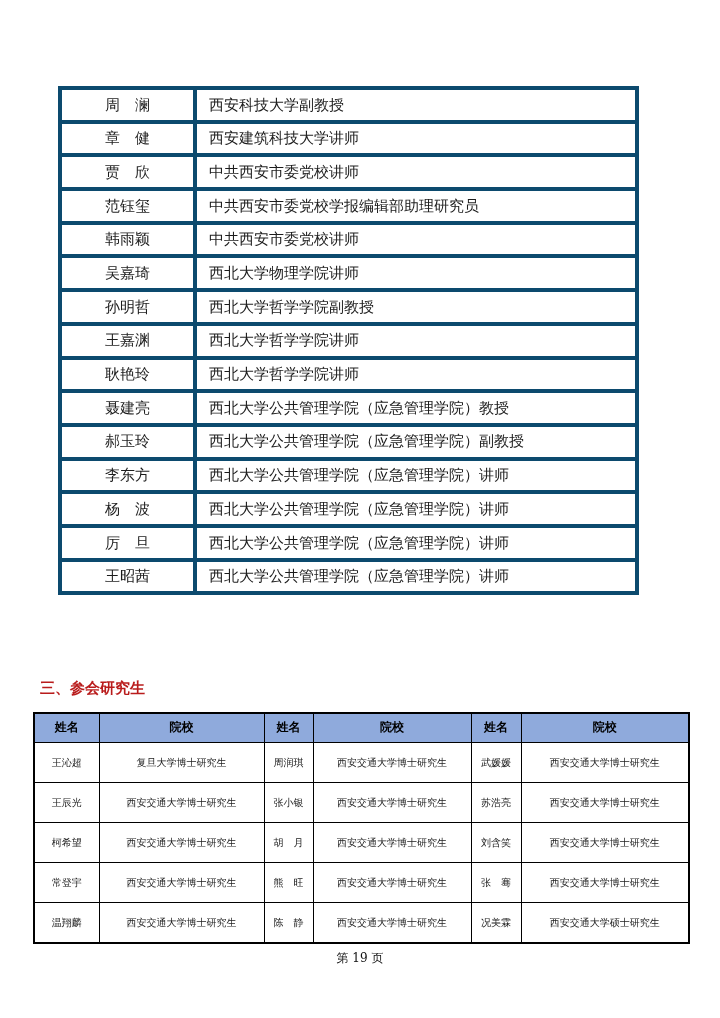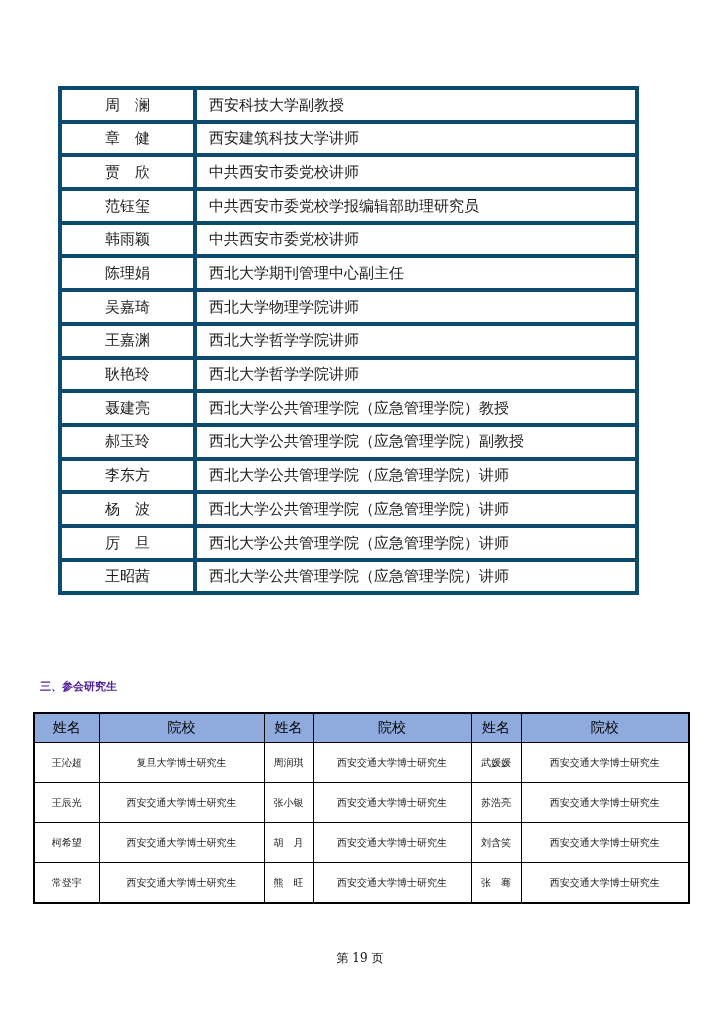--- a/index.html
+++ b/index.html
@@ -17,34 +17,34 @@
     border:4px solid #0c4a6e;height:27.7px;
     font-size:15px;line-height:1.1;vertical-align:middle;
     overflow:hidden;white-space:nowrap;
   }
   .teacher-table td.name{text-align:center;}
   .teacher-table td.aff{text-align:left;padding-left:12px;}
   
   .section-title{
     position:absolute;left:40px;top:679px;
     font-family:"DejaVu Sans","Liberation Sans",sans-serif;
-    font-weight:bold;font-size:11px;color:#4c1d95;text-align:center;
+    font-weight:bold;font-size:15px;color:#b91c1c;text-align:center;
   }
   
   .student-table{
     position:absolute;left:33px;top:712px;width:655px;
     border:2px solid #000;
   }
   .student-table td,.student-table th{
     border:1px solid #000;text-align:center;vertical-align:middle;
     font-size:10px;line-height:1.1;overflow:hidden;white-space:nowrap;
   }
   .student-table th{
     height:26px;font-family:"DejaVu Sans","Liberation Sans",sans-serif;
-    font-weight:normal;color:#000;font-size:14px;
+    font-weight:bold;color:#000;font-size:12px;
   }
   .student-table td{height:37px;}
   
   .footer{
     position:absolute;left:0;top:950px;width:720px;text-align:center;
     font-size:12px;color:#111;
   }
 </style>
 </head>
 <body>
@@ -71,26 +71,26 @@
         </tr>
         <tr>
           <td class="name">范钰玺</td>
           <td class="aff">中共西安市委党校学报编辑部助理研究员</td>
         </tr>
         <tr>
           <td class="name">韩雨颖</td>
           <td class="aff">中共西安市委党校讲师</td>
         </tr>
         <tr>
-          <td class="name">陈理娟</td>
-          <td class="aff">西北大学期刊管理中心副主任</td>
+          <td class="name">吴嘉琦</td>
+          <td class="aff">西北大学物理学院讲师</td>
         </tr>
         <tr>
-          <td class="name">吴嘉琦</td>
-          <td class="aff">西北大学物理学院讲师</td>
+          <td class="name">孙明哲</td>
+          <td class="aff">西北大学哲学学院副教授</td>
         </tr>
         <tr>
           <td class="name">王嘉渊</td>
           <td class="aff">西北大学哲学学院讲师</td>
         </tr>
         <tr>
           <td class="name">耿艳玲</td>
           <td class="aff">西北大学哲学学院讲师</td>
         </tr>
         <tr>
@@ -167,18 +167,26 @@
           <td>西安交通大学博士研究生</td>
         </tr>
         <tr>
           <td>常登宇</td>
           <td>西安交通大学博士研究生</td>
           <td>熊　旺</td>
           <td>西安交通大学博士研究生</td>
           <td>张　骞</td>
           <td>西安交通大学博士研究生</td>
         </tr>
+        <tr>
+          <td>温翔麟</td>
+          <td>西安交通大学博士研究生</td>
+          <td>陈　静</td>
+          <td>西安交通大学博士研究生</td>
+          <td>况美霖</td>
+          <td>西安交通大学硕士研究生</td>
+        </tr>
       </tbody>
   </table>
 
   <div class="footer">第 19 页</div>
 
 </div>
 
 </body></html>

